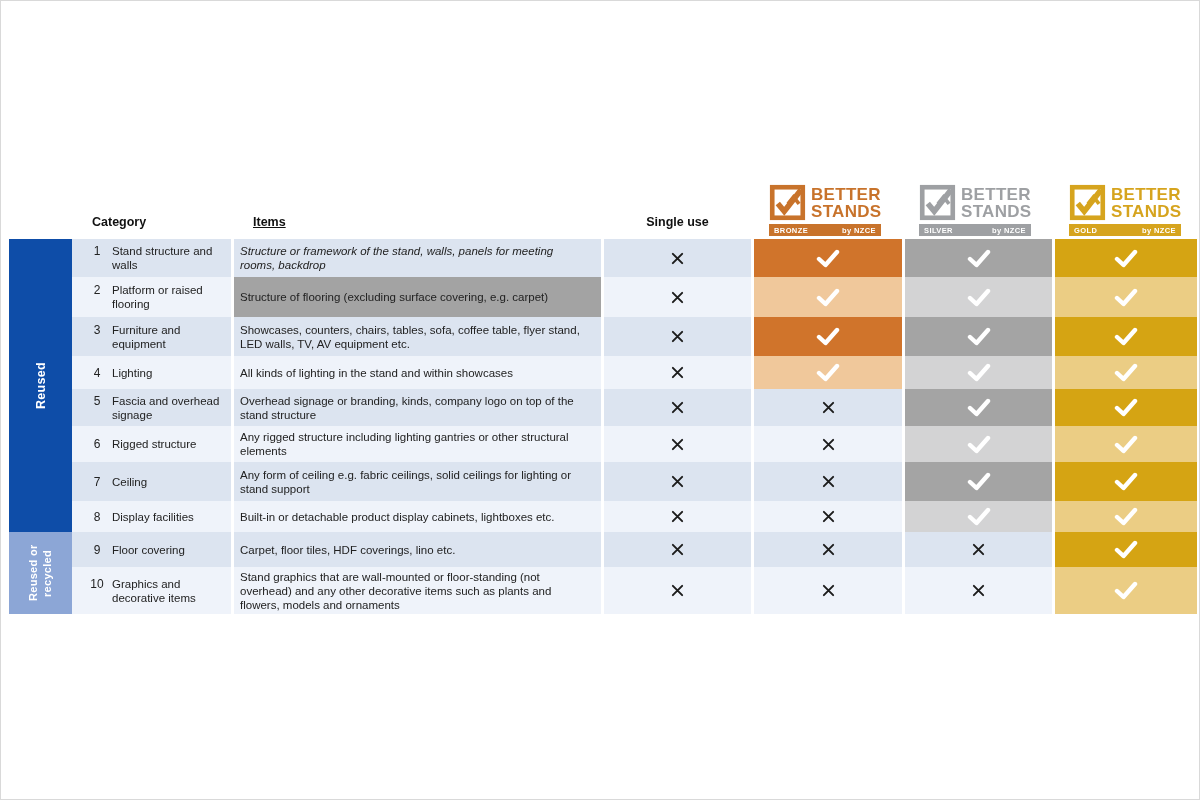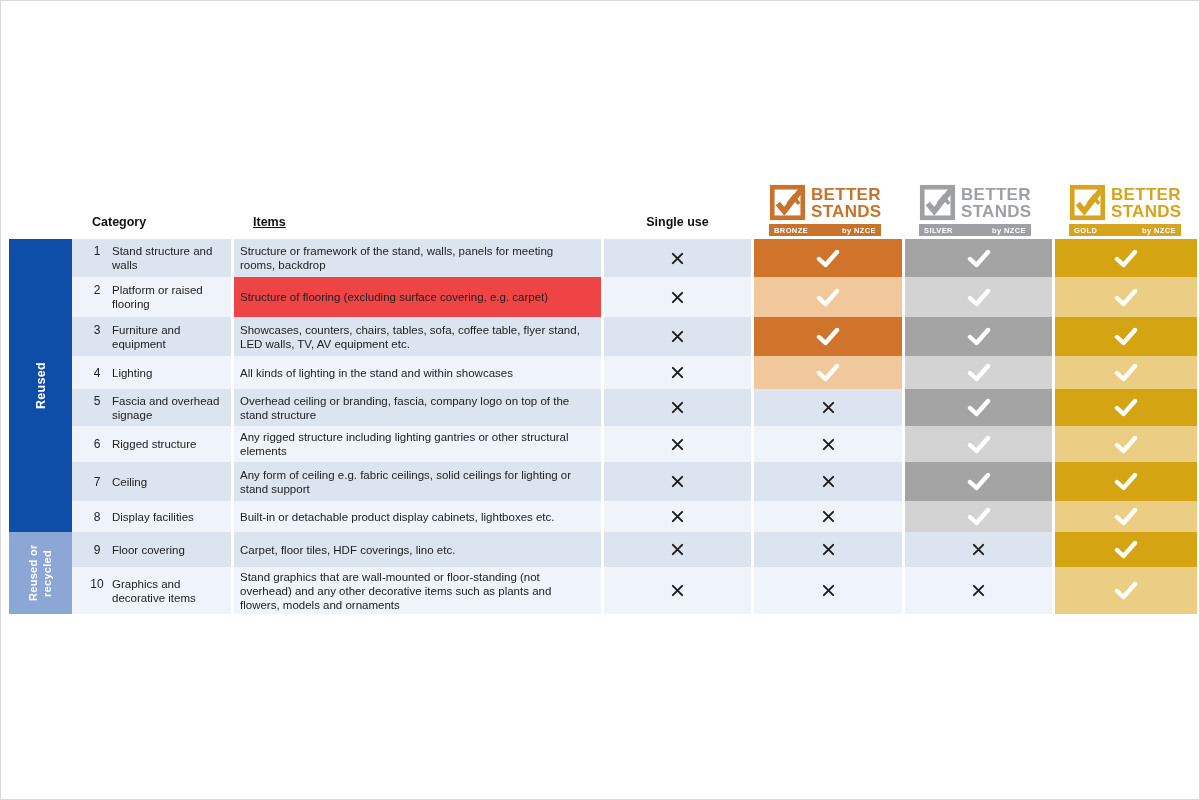--- a/index.html
+++ b/index.html
@@ -113,21 +113,21 @@
   </div>
 </div>
   <div id="rows">
   <div class="row" style="height: 38px;">
     <div class="cell cell-cat" style="background: rgb(220, 228, 240);">
       <div class="cat-inner">
         <span class="row-num">1</span>
         <span class="row-cat">Stand structure and walls</span>
       </div>
     </div>
-    <div class="cell cell-items" style="background: rgb(220, 228, 240);">Structure or framework of the stand, walls, panels for meeting rooms, backdrop</div>
+    <div class="cell cell-items" style="background: rgb(220, 228, 240); font-style: italic;">Structure or framework of the stand, walls, panels for meeting rooms, backdrop</div>
     <div class="cell cell-mark w-single" style="background: rgb(220, 228, 240);">
           <svg width="13" height="13" viewBox="0 0 14 14">
             <path d="M2 2 L12 12 M12 2 L2 12" fill="none" stroke="#1C1C1C" stroke-width="2.1" stroke-linecap="round"></path>
           </svg>
         </div>
     <div class="cell cell-mark w-bronze" style="background: rgb(208, 116, 43);">
           <svg width="24" height="19" viewBox="0 0 24 19">
             <path d="M3 10 L9.5 16 L21 3" fill="none" stroke="#FFFFFF" stroke-width="4.4" stroke-linecap="round" stroke-linejoin="round"></path>
           </svg>
         </div>
@@ -143,21 +143,21 @@
         </div>
   </div>
 
   <div class="row" style="height: 40px;">
     <div class="cell cell-cat" style="background: rgb(239, 243, 250);">
       <div class="cat-inner">
         <span class="row-num">2</span>
         <span class="row-cat">Platform or raised flooring</span>
       </div>
     </div>
-    <div class="cell cell-items" style="background: #ef4444;">Structure of flooring (excluding surface covering, e.g. carpet)</div>
+    <div class="cell cell-items" style="background: #a3a3a3;">Structure of flooring (excluding surface covering, e.g. carpet)</div>
     <div class="cell cell-mark w-single" style="background: rgb(239, 243, 250);">
           <svg width="13" height="13" viewBox="0 0 14 14">
             <path d="M2 2 L12 12 M12 2 L2 12" fill="none" stroke="#1C1C1C" stroke-width="2.1" stroke-linecap="round"></path>
           </svg>
         </div>
     <div class="cell cell-mark w-bronze" style="background: rgb(240, 200, 155);">
           <svg width="24" height="19" viewBox="0 0 24 19">
             <path d="M3 10 L9.5 16 L21 3" fill="none" stroke="#FFFFFF" stroke-width="4.4" stroke-linecap="round" stroke-linejoin="round"></path>
           </svg>
         </div>
@@ -233,21 +233,21 @@
         </div>
   </div>
 
   <div class="row" style="height: 37px;">
     <div class="cell cell-cat" style="background: rgb(220, 228, 240);">
       <div class="cat-inner">
         <span class="row-num">5</span>
         <span class="row-cat">Fascia and overhead signage</span>
       </div>
     </div>
-    <div class="cell cell-items" style="background: rgb(220, 228, 240);">Overhead ceiling or branding, fascia, company logo on top of the stand structure</div>
+    <div class="cell cell-items" style="background: rgb(220, 228, 240);">Overhead signage or branding, kinds, company logo on top of the stand structure</div>
     <div class="cell cell-mark w-single" style="background: rgb(220, 228, 240);">
           <svg width="13" height="13" viewBox="0 0 14 14">
             <path d="M2 2 L12 12 M12 2 L2 12" fill="none" stroke="#1C1C1C" stroke-width="2.1" stroke-linecap="round"></path>
           </svg>
         </div>
     <div class="cell cell-mark w-bronze" style="background: rgb(220, 228, 240);">
           <svg width="13" height="13" viewBox="0 0 14 14">
             <path d="M2 2 L12 12 M12 2 L2 12" fill="none" stroke="#1C1C1C" stroke-width="2.1" stroke-linecap="round"></path>
           </svg>
         </div>

